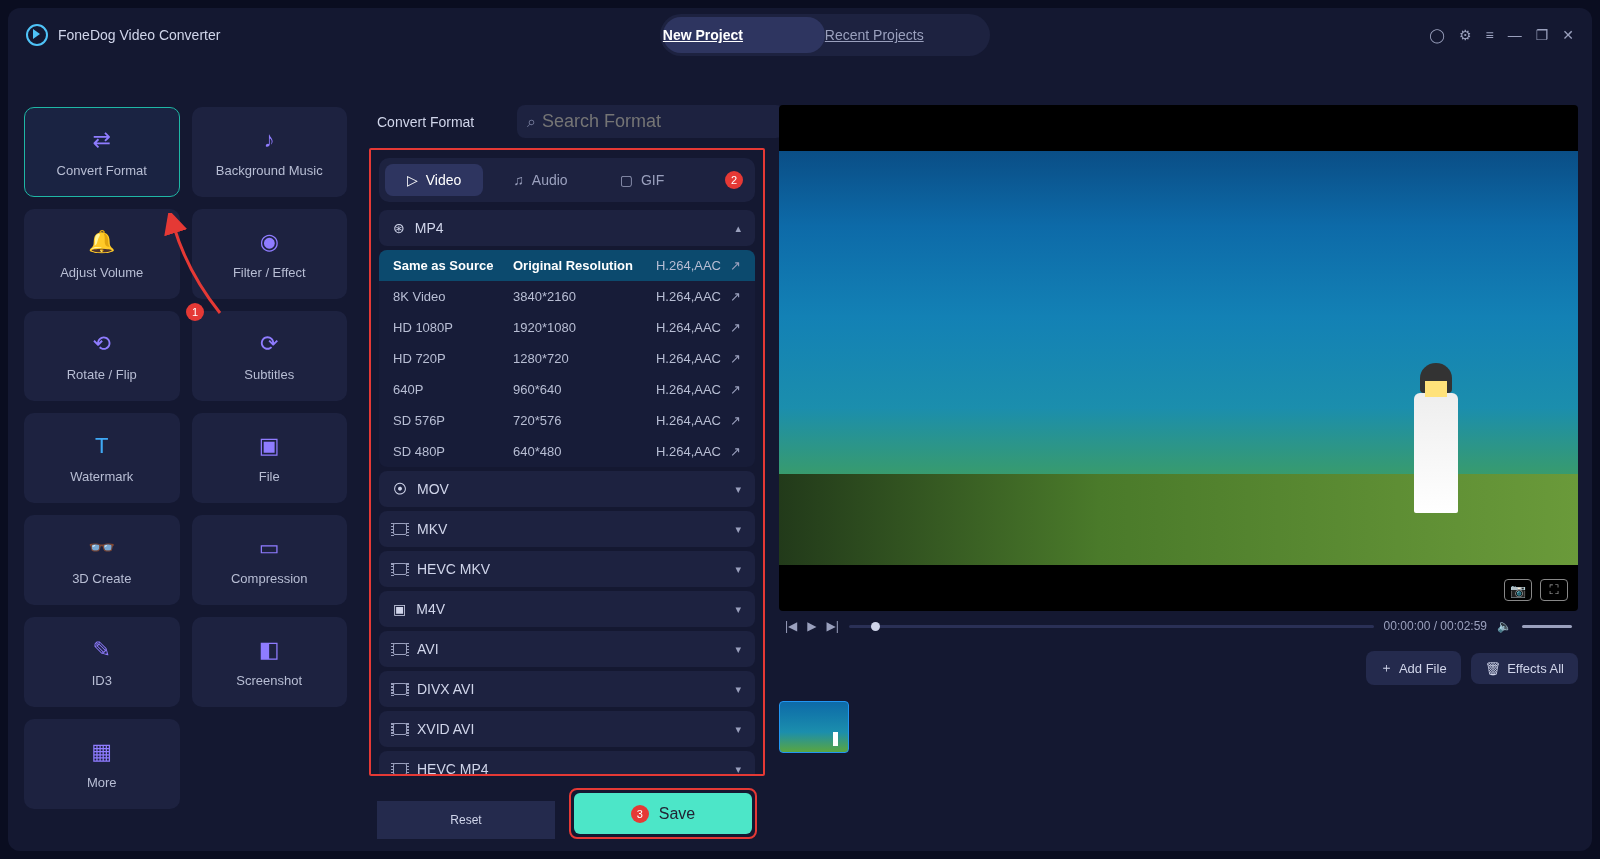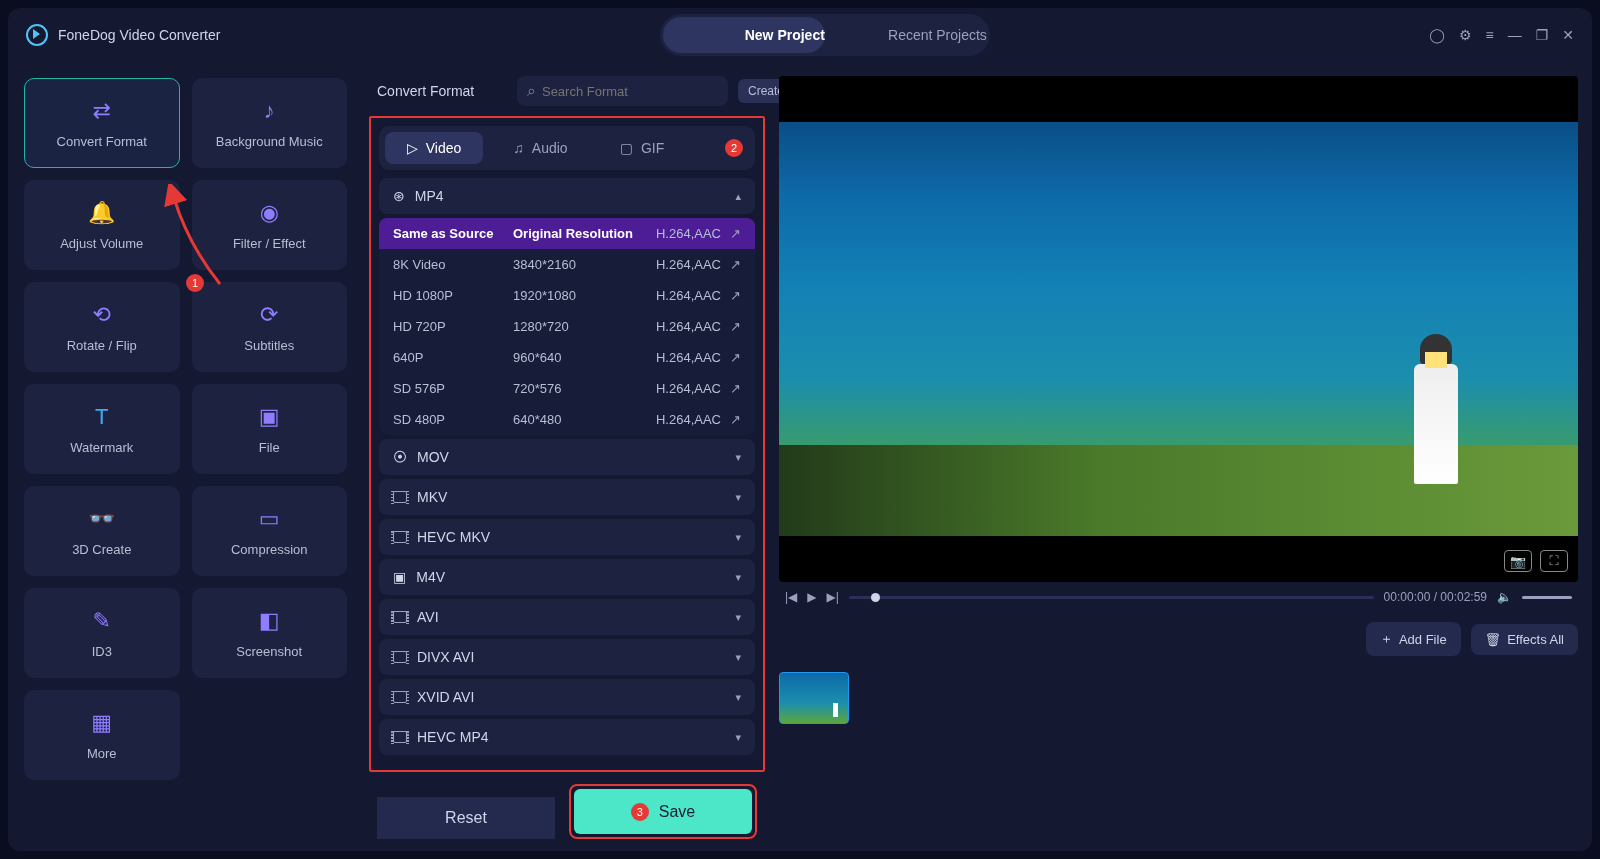--- a/index.html
+++ b/index.html
@@ -1,65 +1,65 @@
 <!DOCTYPE html>
 <html><head>
 <meta charset="utf-8">
 <style>
 * { margin: 0; padding: 0; box-sizing: border-box; font-family: -apple-system, BlinkMacSystemFont, "Segoe UI", sans-serif; }
 body { background: #0a0d20; color: #b8bed4; width: 1600px; height: 859px; overflow: hidden; }
-.window { background: #141831; border-radius: 12px; margin: 8px; height: 843px; display: flex; flex-direction: column; overflow: hidden; }
+.window { background: #141831; border-radius: 12px; margin: 8px; height: 843px; display: flex; flex-direction: column; overflow: hidden; gap: 29px; }
 .titlebar { display: flex; align-items: center; height: 54px; padding: 0 18px; }
 .logo { width: 22px; height: 22px; border: 2px solid #4fc3f7; border-radius: 50%; position: relative; margin-right: 10px; }
 .logo::after { content: ""; position: absolute; left: 5px; top: 3px; border-left: 7px solid #4fc3f7; border-top: 5px solid transparent; border-bottom: 5px solid transparent; }
 .app-title { color: #d0d5ea; font-size: 14px; }
 .tab-segment { margin-left: auto; margin-right: auto; display: flex; background: #1d2240; border-radius: 22px; padding: 3px; width: 330px; }
-.tab-segment .seg { flex: 1; text-align: right; padding: 10px 0; border-radius: 20px; font-size: 14px; cursor: pointer; color: #9aa0bd; }
+.tab-segment .seg { flex: 1; text-align: left; padding: 10px 0; border-radius: 20px; font-size: 14px; cursor: pointer; color: #9aa0bd; text-decoration: underline; }
 .tab-segment .seg.active { background: #2e3560; color: #fff; font-weight: 600; }
 .win-icons { display: flex; gap: 14px; align-items: center; color: #9aa0bd; }
 .win-icons span { cursor: pointer; font-size: 14px; }
 
 .body { display: flex; flex: 1; min-height: 0; }
 
 
 .side { width: 355px; padding: 16px; }
 .side .grid { display: grid; grid-template-columns: 1fr 1fr; gap: 12px; }
 .tool { background: #1d2240; border-radius: 10px; height: 90px; display: flex; flex-direction: column; align-items: center; justify-content: center; gap: 10px; cursor: pointer; font-size: 13px; color: #b8bed4; }
 .tool.selected { border: 1px solid #1fb7a5; background: #1a2342; }
 .tool .ic { width: 30px; height: 26px; display: flex; align-items: center; justify-content: center; color: #8f7cff; font-size: 22px; position: relative; }
 
 
 .mid { width: 408px; padding-top: 14px; display: flex; flex-direction: column; }
 .mid-head { display: flex; align-items: center; gap: 10px; padding: 0 14px 10px 14px; }
 .mid-head .lbl { font-size: 14px; color: #d0d5ea; flex: 0 0 130px; }
 .search { flex: 1; background: #1d2240; border-radius: 8px; padding: 6px 10px; display: flex; align-items: center; gap: 6px; color: #7a80a0; }
-.search input { background: transparent; border: none; color: #5eead4; font-size: 13px; outline: none; flex: 1; }
+.search input { background: transparent; border: none; color: #5eead4; font-size: 18px; outline: none; flex: 1; }
 .create-btn { background: #2a3056; border-radius: 6px; padding: 5px 10px; font-size: 12px; cursor: pointer; }
 .xbtn { background: #2a3056; border-radius: 6px; width: 22px; height: 22px; display: flex; align-items: center; justify-content: center; cursor: pointer; font-size: 12px; }
 
 .red-box { border: 2px solid #e53935; margin: 0 6px; flex: 1; display: flex; flex-direction: column; min-height: 0; border-radius: 2px; }
 .fmt-tabs { display: flex; align-items: center; background: #1d2240; border-radius: 10px; margin: 8px; padding: 6px; gap: 8px; }
 .fmt-tabs .ftab { flex: 0 0 auto; padding: 8px 22px; border-radius: 8px; font-size: 14px; cursor: pointer; color: #9aa0bd; display: flex; align-items: center; gap: 8px; }
 .fmt-tabs .ftab.active { background: #2e3560; color: #fff; }
 .badge2 { width: 18px; height: 18px; border-radius: 50%; background: #e53935; color: #fff; font-size: 11px; display: flex; align-items: center; justify-content: center; margin-left: auto; margin-right: 6px; }
 
 .fmt-list { flex: 1; overflow: hidden; display: flex; flex-direction: column; gap: 4px; padding: 0 8px 6px 8px; }
 .fmt-group-head { background: #1d2240; border-radius: 8px; padding: 10px 14px; display: flex; align-items: center; gap: 10px; font-size: 14px; color: #d0d5ea; cursor: pointer; }
 .fmt-group-head .chev { margin-left: auto; font-size: 11px; color: #9aa0bd; }
 .presets { background: #171c38; border-radius: 8px; }
 .preset { display: flex; align-items: center; padding: 8px 14px; font-size: 13px; color: #b8bed4; cursor: pointer; }
-.preset.sel { background: #4c1d95; border-radius: 8px 8px 0 0; }
+.preset.sel { background: #0c4a6e; border-radius: 8px 8px 0 0; }
 .preset .c1 { flex: 0 0 120px; }
 .preset .c2 { flex: 1; }
 .preset .c3 { flex: 0 0 80px; text-align: right; }
 .preset .c4 { flex: 0 0 20px; text-align: right; color: #9aa0bd; }
 .preset.sel .c1, .preset.sel .c2 { font-weight: 600; color: #fff; }
 
 .mid-foot { display: flex; gap: 14px; padding: 12px 14px; }
-.mid-foot .btn { flex: 1; border-radius: 0; padding: 12px 0; text-align: center; font-size: 16px; cursor: pointer; position: relative; margin-top: 13px; }
+.mid-foot .btn { flex: 1; border-radius: 0; padding: 12px 0; text-align: center; font-size: 12px; cursor: pointer; position: relative; margin-top: 13px; }
 .btn-reset { background: #242a4d; color: #d0d5ea; }
 .btn-save-wrap { border: 2px solid #e53935; border-radius: 8px; padding: 3px; flex: 1; display: flex; }
 .btn-save { background: #4ce6c8; color: #223; width: 100%; border-radius: 6px; display: flex; align-items: center; justify-content: center; gap: 10px; padding: 10px 0; }
 .b3 { width: 18px; height: 18px; border-radius: 50%; background: #e53935; color: #fff; font-size: 11px; display: flex; align-items: center; justify-content: center; }
 
 
 .right { flex: 1; padding: 14px 14px 14px 8px; display: flex; flex-direction: column; }
 .preview { flex: 0 0 506px; background: #000; border-radius: 4px; position: relative; display: flex; flex-direction: column; }
 .vid { flex: 1; display: flex; align-items: center; justify-content: center; overflow: hidden; position: relative; }
 .ocean { width: 100%; height: 82%; background: linear-gradient(180deg, #0a4e86 0%, #0d6aa8 18%, #1381b5 40%, #1b8ead 62%, #389b6e 78%, #5aa63f 85%, #6fb23a 100%); position: relative; }

